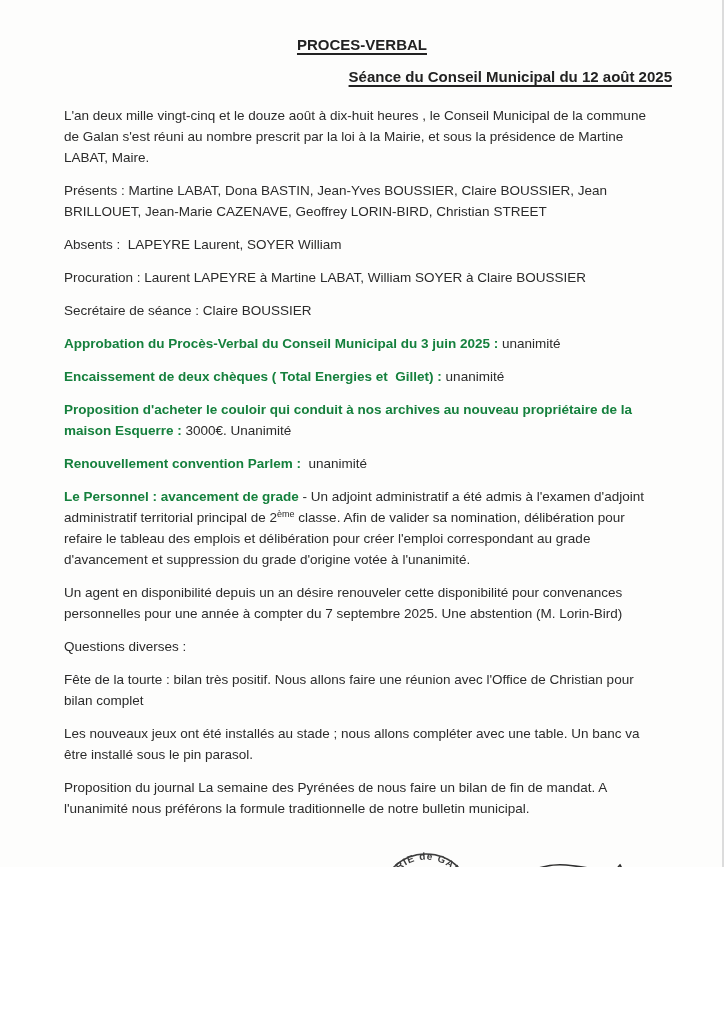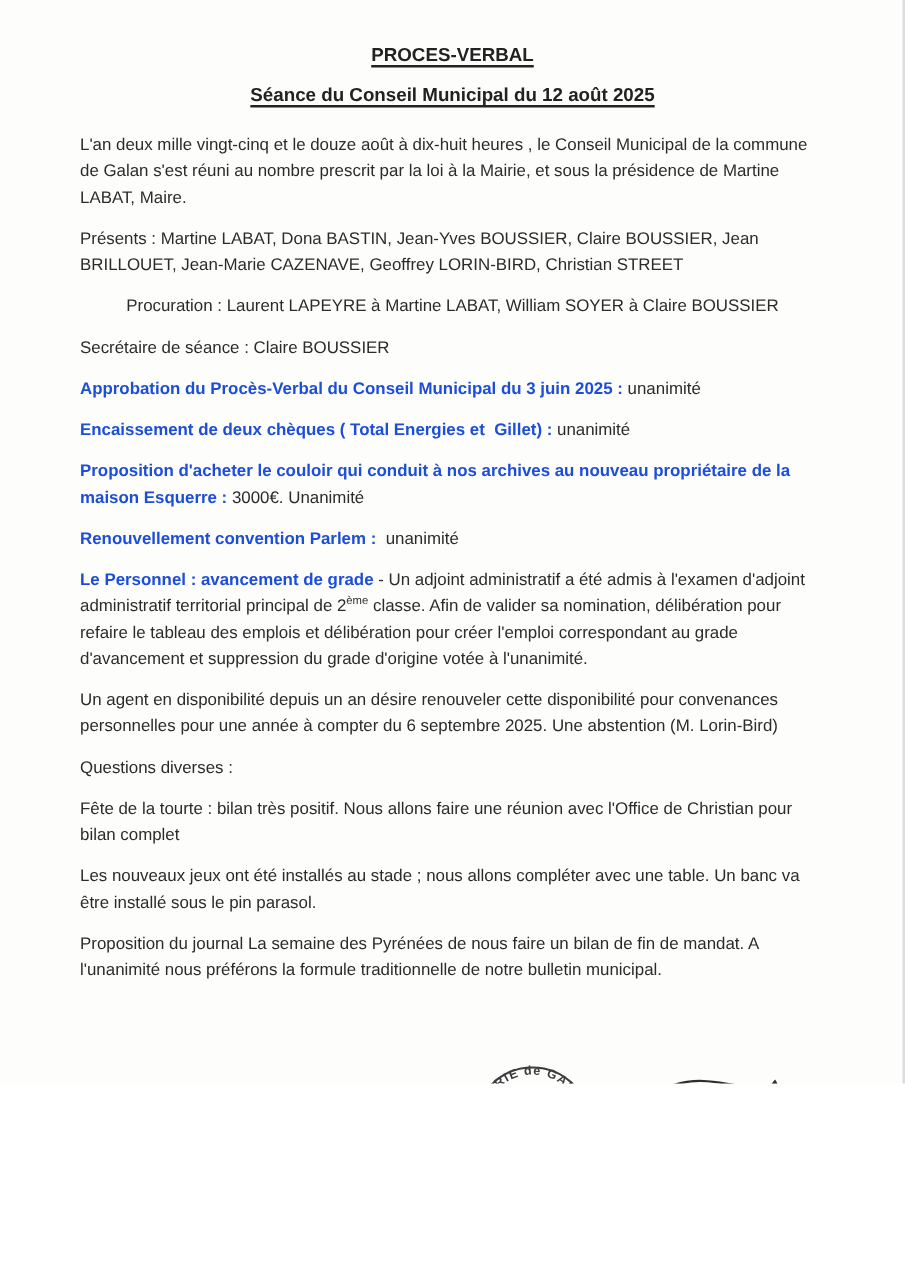--- a/index.html
+++ b/index.html
@@ -21,38 +21,38 @@
     line-height:21px;
     margin:0;
     color:#222;
   }
   .center-head .u{
     text-decoration:underline;
     text-decoration-thickness:1.5px;
     text-underline-offset:3px;
   }
   .title{margin-bottom:11px;}
-  .subtitle{margin-bottom:18px;}
+  .subtitle{margin-bottom:18px;text-align:right;}
   .para{
     font-size:13.5px;
     line-height:21px;
     margin:12px;
     white-space:pre-wrap;
     color:#2b2b2b;
   }
-  .para b{color:#1d4ed8;}
+  .para b{color:#15803d;}
   sup{font-size:9px;line-height:0;}
   .g0{margin-bottom:0;}
   .g3{margin-bottom:3px;}
   .g4{margin-bottom:4px;}
   .g5{margin-bottom:5px;}
   .g6{margin-bottom:6px;}
   .g7{margin-bottom:7px;}
   .g8{margin-bottom:8px;}
-  .g9{margin-bottom:9px;text-align:center;}
+  .g9{margin-bottom:9px;}
   .g12{margin-bottom:12px;}
   .signatures{
     position:absolute;
     left:0;top:845px;
     width:724px;height:135px;
   }
   .sig-left{position:absolute;left:196px;top:12px;}
   .stamp{position:absolute;left:376px;top:5px;}
   .sig-right{position:absolute;left:496px;top:2px;}
   .scan-edge{
@@ -64,30 +64,31 @@
 </head>
 <body>
 
 <div class="page">
 
   <p class="center-head title"><span class="u">PROCES-VERBAL</span></p>
   <p class="center-head subtitle"><span class="u">Séance du Conseil Municipal du 12 août 2025</span></p>
 
   <p class="para g3">L'an deux mille vingt-cinq et le douze août à dix-huit heures , le Conseil Municipal de la commune de Galan s'est réuni au nombre prescrit par la loi à la Mairie, et sous la présidence de Martine LABAT, Maire.</p>
   <p class="para g4">Présents : Martine LABAT, Dona BASTIN, Jean-Yves BOUSSIER, Claire BOUSSIER, Jean BRILLOUET, Jean-Marie CAZENAVE, Geoffrey LORIN-BIRD, Christian STREET</p>
+  <p class="para g7">Absents :  LAPEYRE Laurent, SOYER William</p>
   <p class="para g9">Procuration : Laurent LAPEYRE à Martine LABAT, William SOYER à Claire BOUSSIER</p>
   <p class="para g12">Secrétaire de séance : Claire BOUSSIER</p>
 
   <p class="para g12"><b>Approbation du Procès-Verbal du Conseil Municipal du 3 juin 2025 :</b><span> unanimité</span></p>
   <p class="para g7"><b>Encaissement de deux chèques ( Total Energies et  Gillet) :</b><span> unanimité</span></p>
   <p class="para g5"><b>Proposition d'acheter le couloir qui conduit à nos archives au nouveau propriétaire de la maison Esquerre :</b><span> 3000€. Unanimité</span></p>
   <p class="para g4"><b>Renouvellement convention Parlem :</b><span>  unanimité</span></p>
 
   <p class="para g0"><b>Le Personnel : avancement de grade</b><span> - Un adjoint administratif a été admis à l'examen d'adjoint administratif territorial principal de 2</span><sup>ème</sup><span> classe. Afin de valider sa nomination, délibération pour refaire le tableau des emplois et délibération pour créer l'emploi correspondant au grade d'avancement et suppression du grade d'origine votée à l'unanimité.</span></p>
-  <p class="para g6">Un agent en disponibilité depuis un an désire renouveler cette disponibilité pour convenances personnelles pour une année à compter du 6 septembre 2025. Une abstention (M. Lorin-Bird)</p>
+  <p class="para g6">Un agent en disponibilité depuis un an désire renouveler cette disponibilité pour convenances personnelles pour une année à compter du 7 septembre 2025. Une abstention (M. Lorin-Bird)</p>
 
   <p class="para g5">Questions diverses :</p>
   <p class="para g6">Fête de la tourte : bilan très positif. Nous allons faire une réunion avec l'Office de Christian pour bilan complet</p>
   <p class="para g5">Les nouveaux jeux ont été installés au stade ; nous allons compléter avec une table. Un banc va être installé sous le pin parasol.</p>
   <p class="para g8">Proposition du journal La semaine des Pyrénées de nous faire un bilan de fin de mandat. A l'unanimité nous préférons la formule traditionnelle de notre bulletin municipal.</p>
 
 
   <div class="signatures">
 
     <div class="sig-left">

